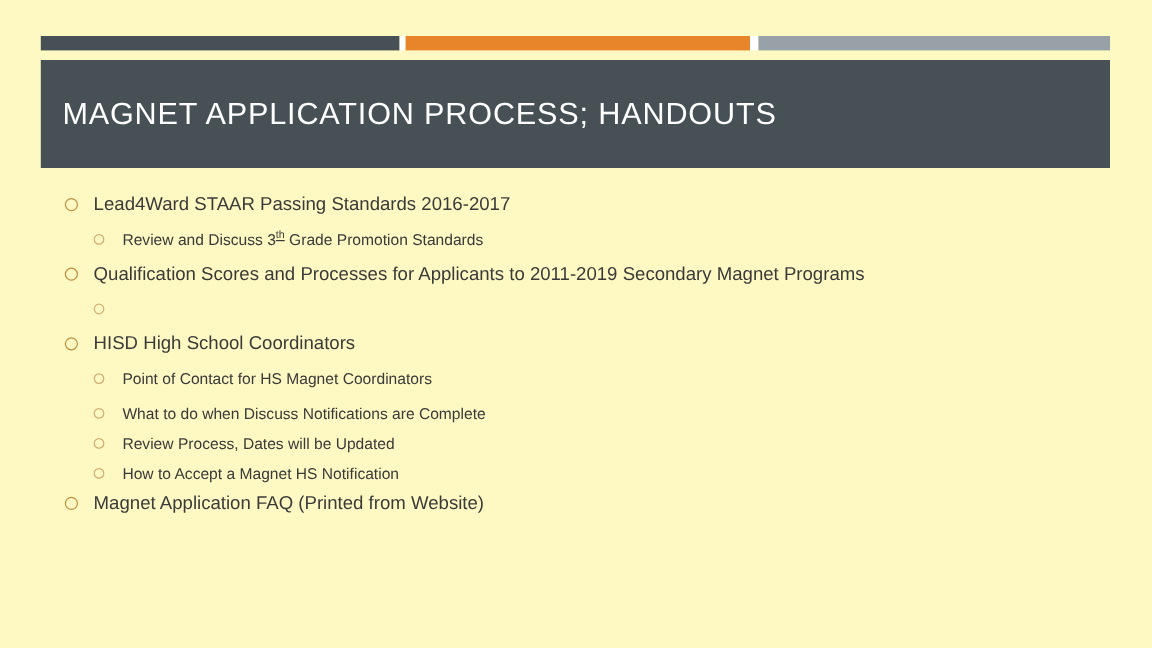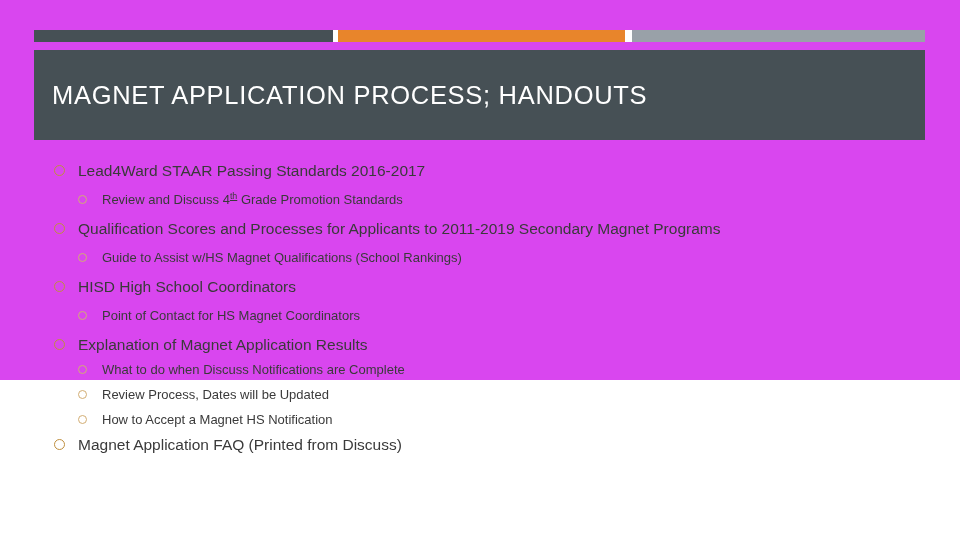--- a/index.html
+++ b/index.html
@@ -12,22 +12,22 @@
     background: #ffffff;
     font-family: "Liberation Sans", sans-serif;
     overflow: hidden;
     position: relative;
   }
 
   .slide {
     position: absolute;
     left: 0; top: 0;
     width: 960px;
-    height: 380px;
-    background: #d946ef;
+    height: 540px;
+    background: #fef9c3;
   }
 
   
   .accent-rule {
     position: absolute;
     left: 34px;
     top: 30px;
     width: 891px;
     height: 12px;
     display: flex;
@@ -150,72 +150,67 @@
 
     <div class="bullet-row lvl1">
       <span class="marker"></span>
       <span class="txt">Lead4Ward STAAR Passing Standards 2016-2017</span>
     </div>
 
     <div class="spacer-sm"></div>
 
     <div class="bullet-row lvl2">
       <span class="marker"></span>
-      <span class="txt"><span>Review and Discuss 4</span><span class="sup">th</span><span> Grade Promotion Standards</span></span>
+      <span class="txt"><span>Review and Discuss 3</span><span class="sup">th</span><span> Grade Promotion Standards</span></span>
     </div>
 
     <div class="spacer-sm"></div>
 
     <div class="bullet-row lvl1">
       <span class="marker"></span>
       <span class="txt">Qualification Scores and Processes for Applicants to 2011-2019 Secondary Magnet Programs</span>
     </div>
 
     <div class="spacer-sm"></div>
 
     <div class="bullet-row lvl2">
       <span class="marker"></span>
-      <span class="txt">Guide to Assist w/HS Magnet Qualifications (School Rankings)</span>
     </div>
 
     <div class="spacer-sm"></div>
 
     <div class="bullet-row lvl1">
       <span class="marker"></span>
       <span class="txt">HISD High School Coordinators</span>
     </div>
 
     <div class="spacer-sm"></div>
 
     <div class="bullet-row lvl2">
       <span class="marker"></span>
       <span class="txt">Point of Contact for HS Magnet Coordinators</span>
     </div>
 
     <div class="spacer-sm"></div>
 
-    <div class="bullet-row lvl1">
-      <span class="marker"></span>
-      <span class="txt">Explanation of Magnet Application Results</span>
-    </div>
 
     <div class="bullet-row lvl2">
       <span class="marker"></span>
       <span class="txt">What to do when Discuss Notifications are Complete</span>
     </div>
 
     <div class="bullet-row lvl2">
       <span class="marker"></span>
       <span class="txt">Review Process, Dates will be Updated</span>
     </div>
 
     <div class="bullet-row lvl2">
       <span class="marker"></span>
       <span class="txt">How to Accept a Magnet HS Notification</span>
     </div>
 
     <div class="bullet-row lvl1">
       <span class="marker"></span>
-      <span class="txt">Magnet Application FAQ (Printed from Discuss)</span>
+      <span class="txt">Magnet Application FAQ (Printed from Website)</span>
     </div>
 
   </div>
 </div>
 
 </body></html>

